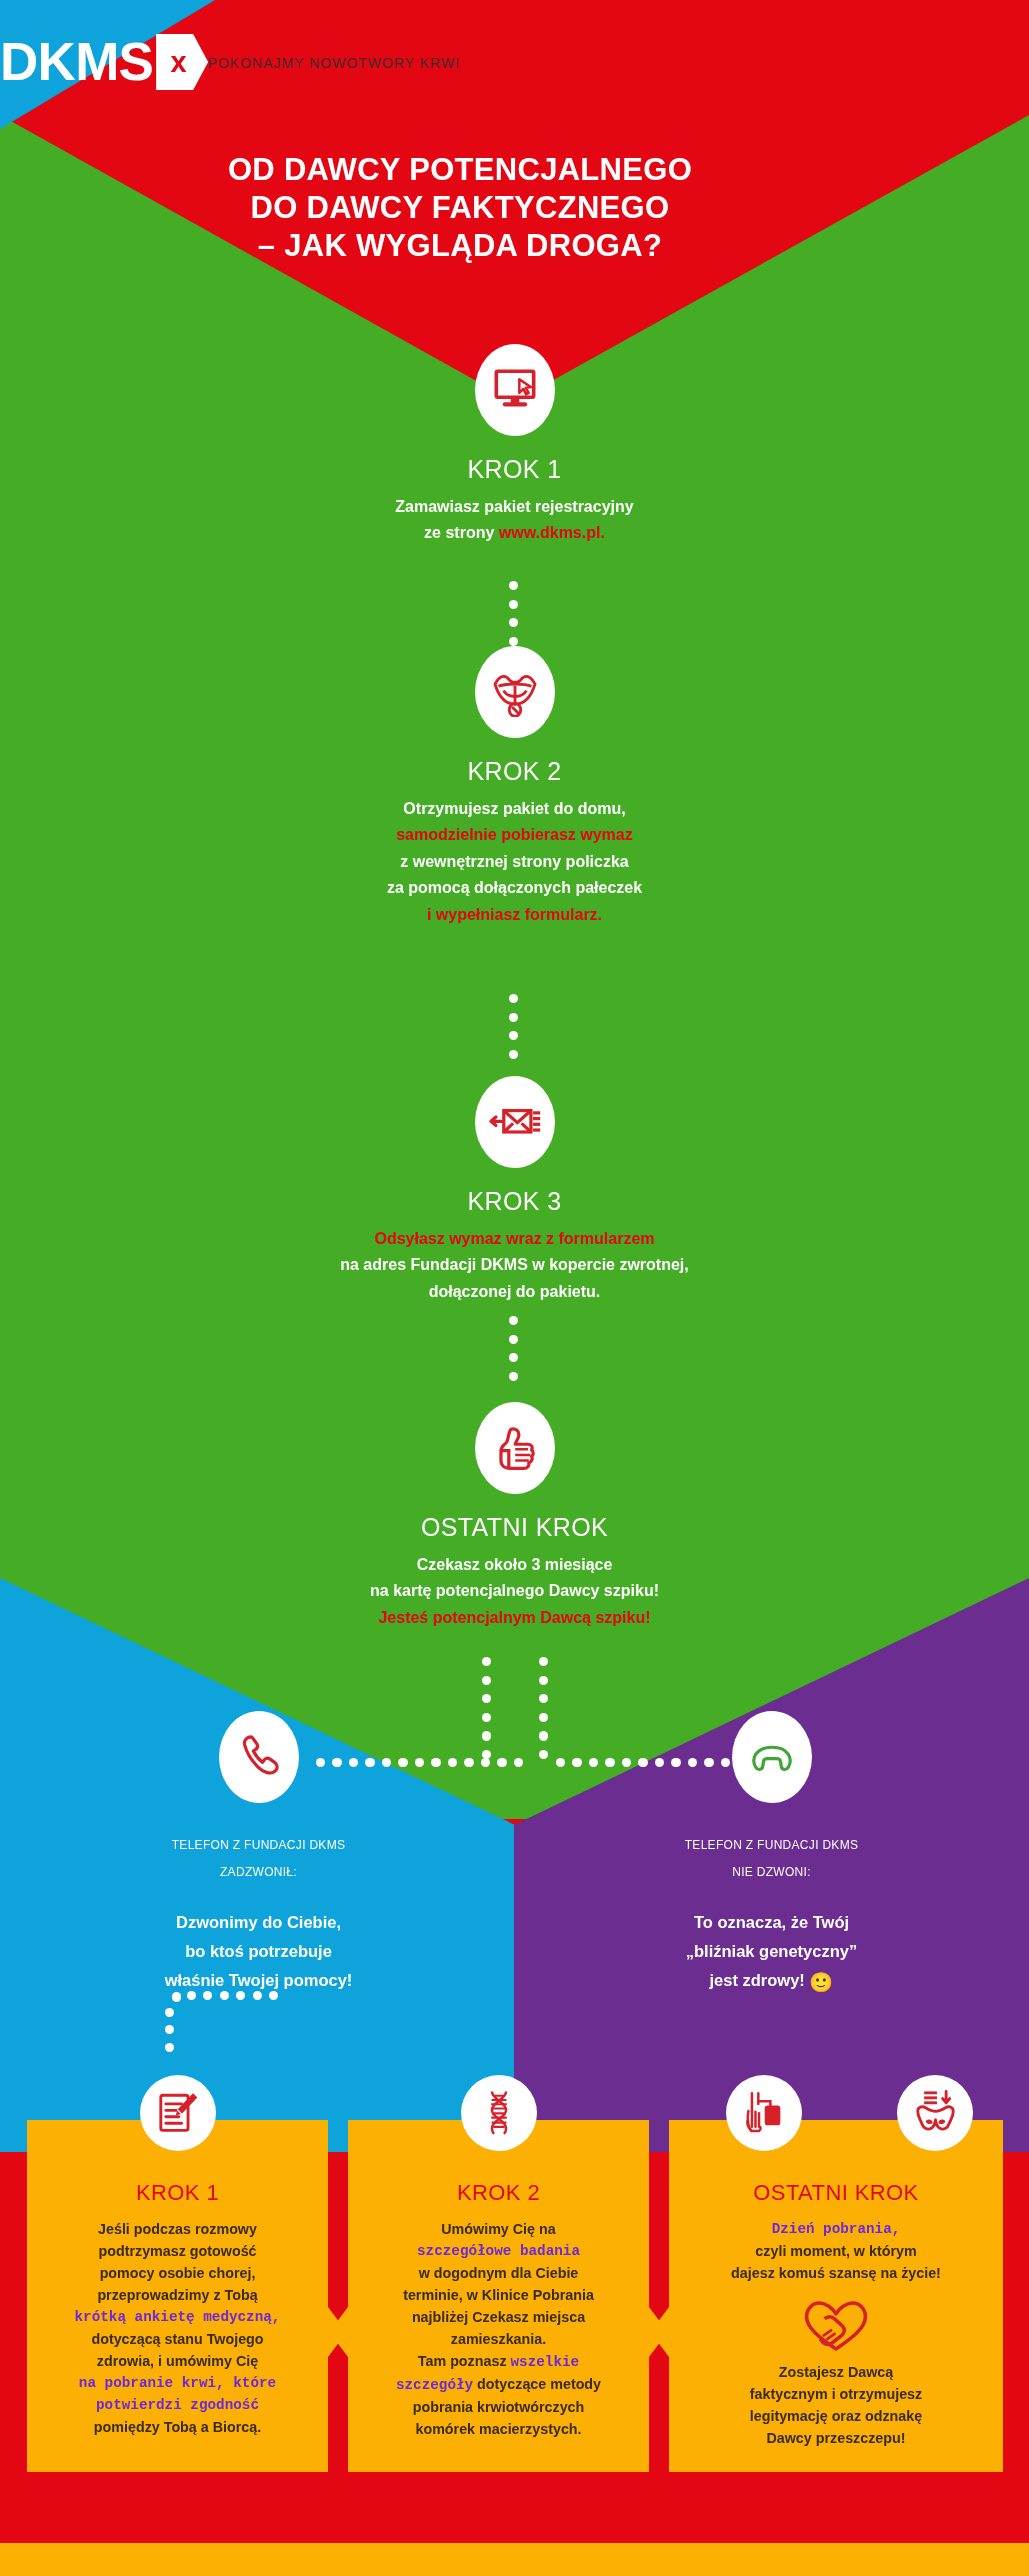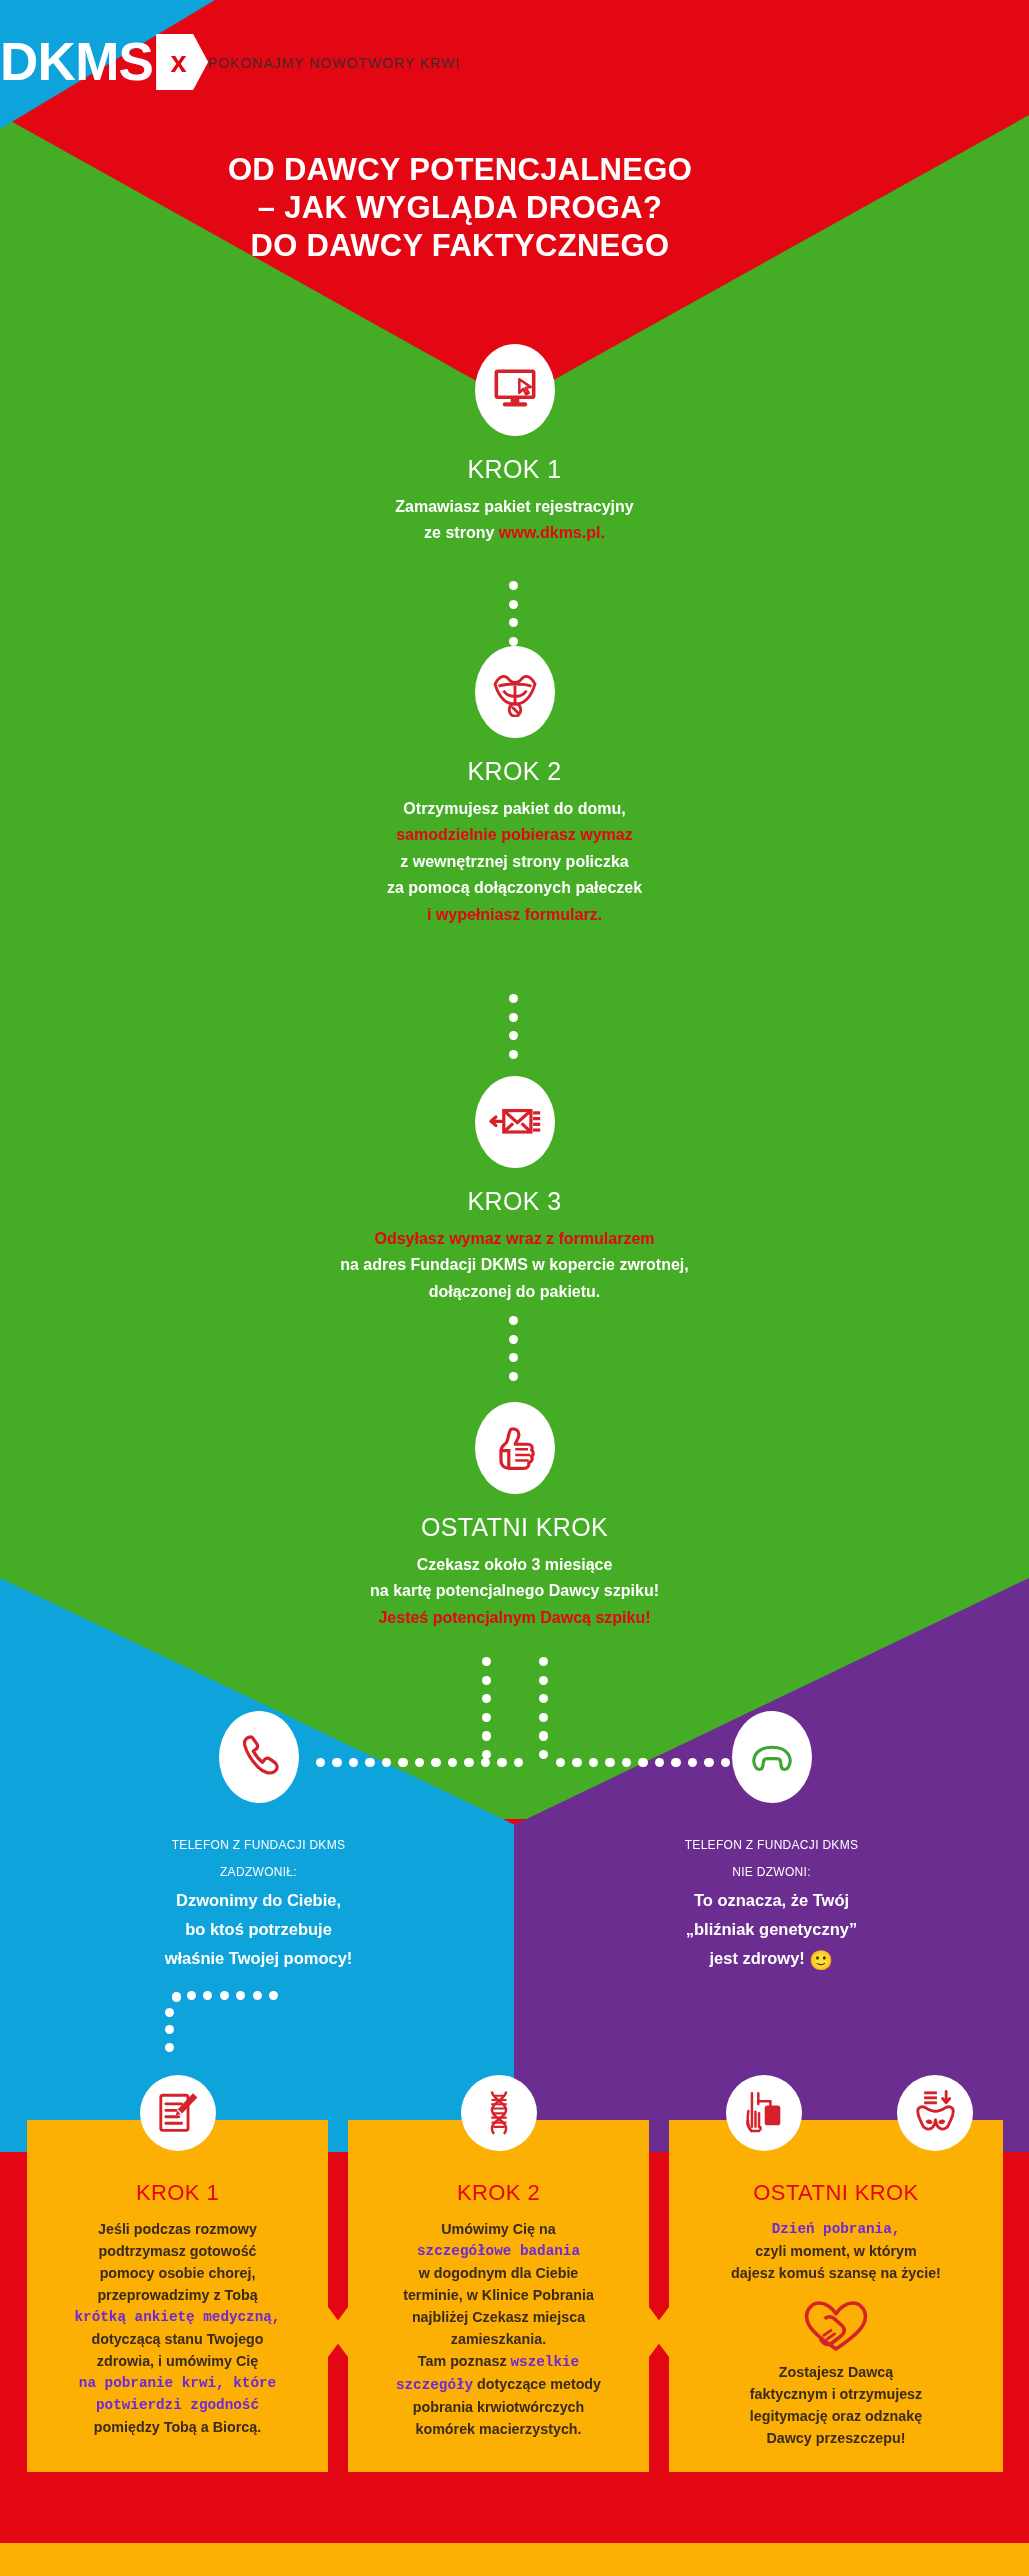--- a/index.html
+++ b/index.html
@@ -160,21 +160,21 @@
   .branch-bubble {
     width: 80px; height: 92px; background: #ffffff; border-radius: 50%;
     display: flex; align-items: center; justify-content: center;
   }
   .branch-head {
     margin-top: 29px; text-align: center;
     color: #ffffff; font-size: 12px; font-weight: 400;
     line-height: 26.5px; letter-spacing: 0.3px;
   }
   .branch-body {
-    margin-top: 1px; text-align: center;
+    margin-top: 23px; text-align: center;
     color: #ffffff; font-size: 16.5px; font-weight: 700; line-height: 29px;
   }
 
   
   .card {
     position: absolute;
     background: #FBB003;
     padding: 60px 16px 21.5px 16px;
     text-align: center;
   }
@@ -219,22 +219,22 @@
       <div class="logo-text">DKMS</div>
       <div class="logo-x-badge">
         <span>x</span>
       </div>
     </div>
     <div class="logo-tagline">POKONAJMY NOWOTWORY KRWI</div>
   </div>
 
   <div class="main-title">
     <div>OD DAWCY POTENCJALNEGO</div>
+    <div>DO DAWCY FAKTYCZNEGO</div>
     <div>– JAK WYGLĄDA DROGA?</div>
-    <div>DO DAWCY FAKTYCZNEGO</div>
   </div>
 
   <div class="step" style="top:344px">
     <div class="bubble">
       <span>
         <svg width="46" height="42" viewBox="0 0 64 58">
           <rect x="6" y="3" width="52" height="36" rx="2" fill="none" stroke="#D6212B" stroke-width="5"></rect>
           <rect x="26" y="40" width="12" height="7" fill="#D6212B"></rect>
           <rect x="15" y="46" width="34" height="6" rx="3" fill="#D6212B"></rect>
           <path d="M38 14 L38 33 L43.5 27.5 L47.5 35 L51 33 L47 26 L54 25 Z" fill="#ffffff" stroke="#D6212B" stroke-width="3.5" stroke-linejoin="round"></path>

